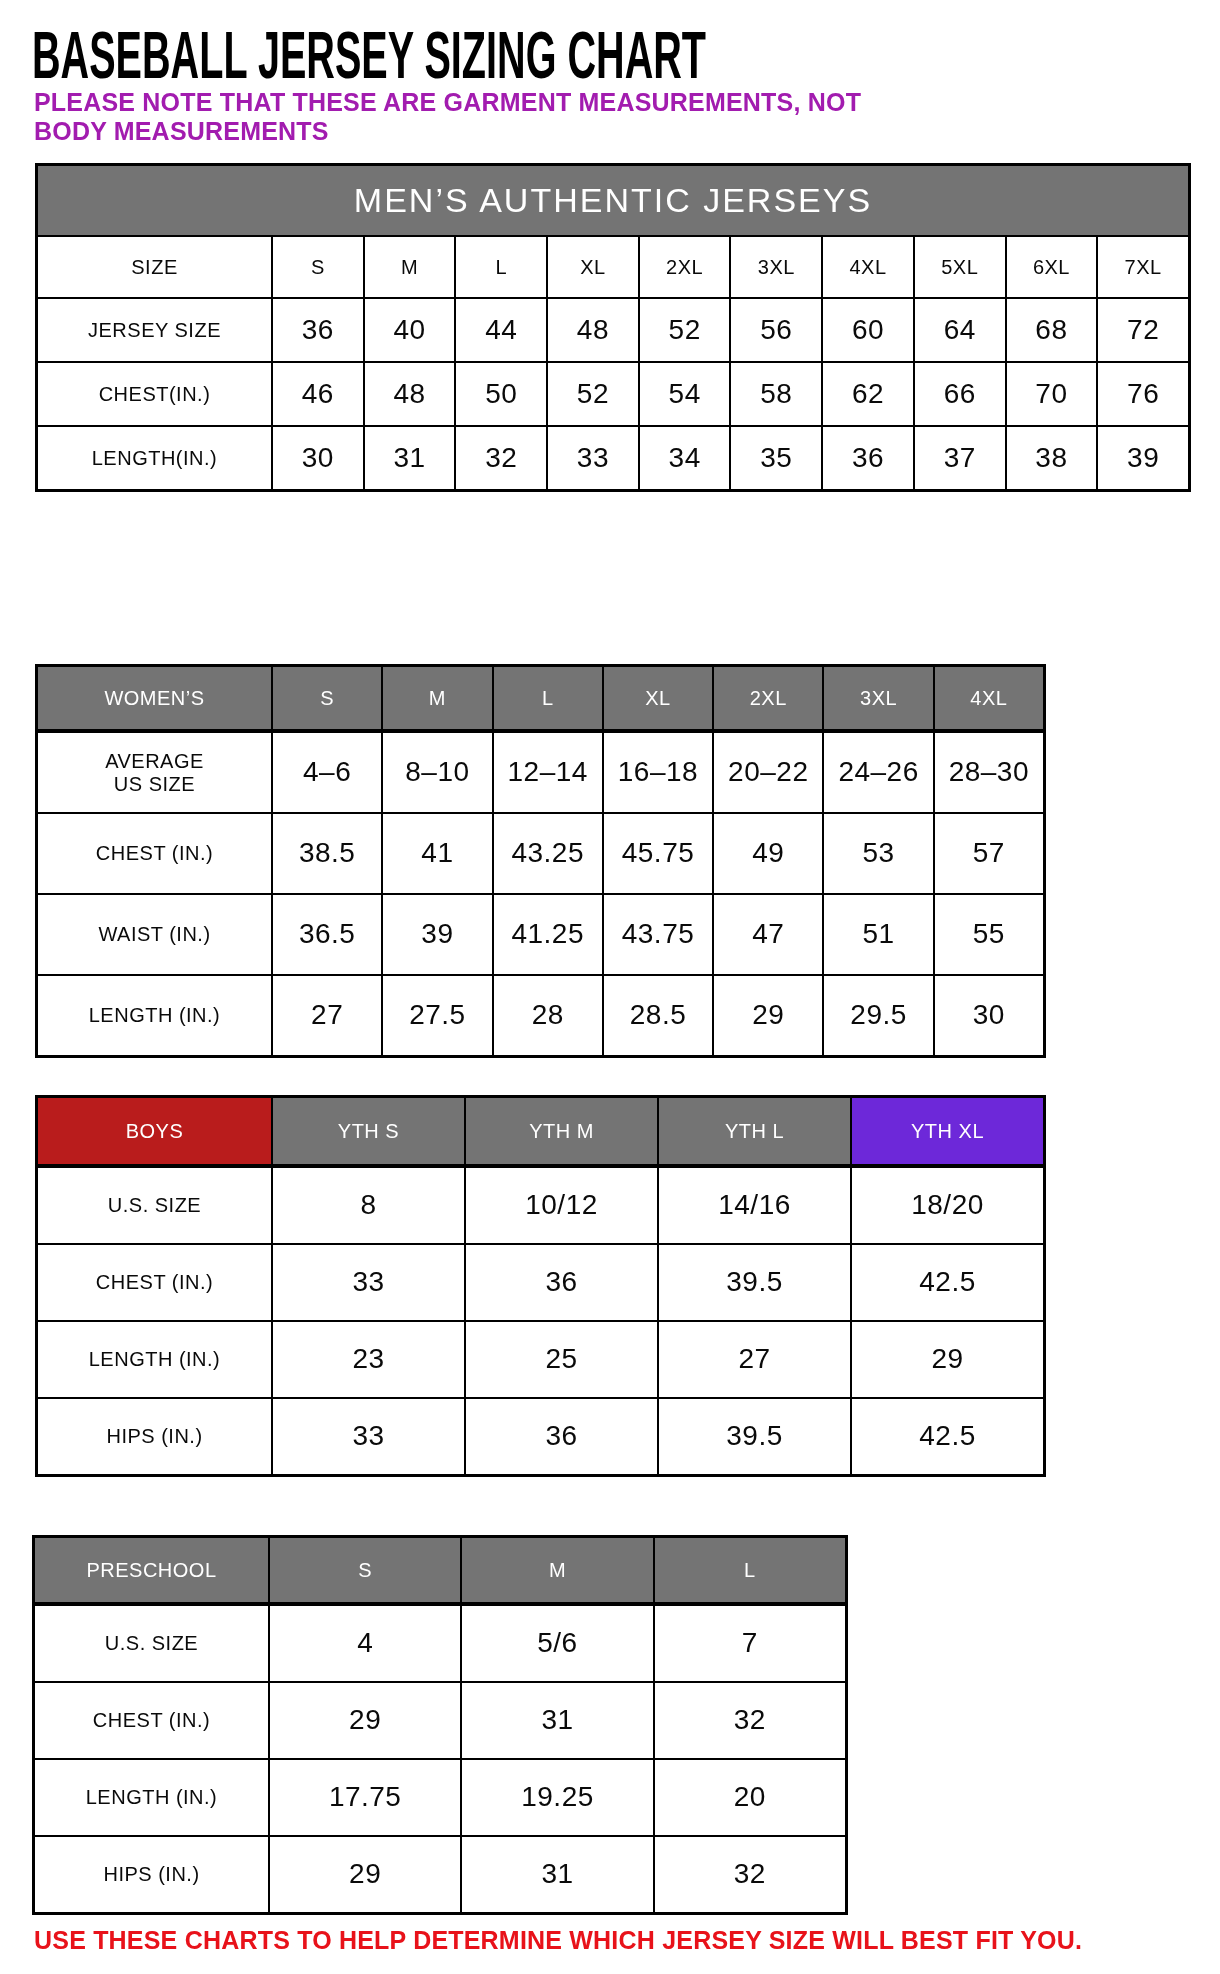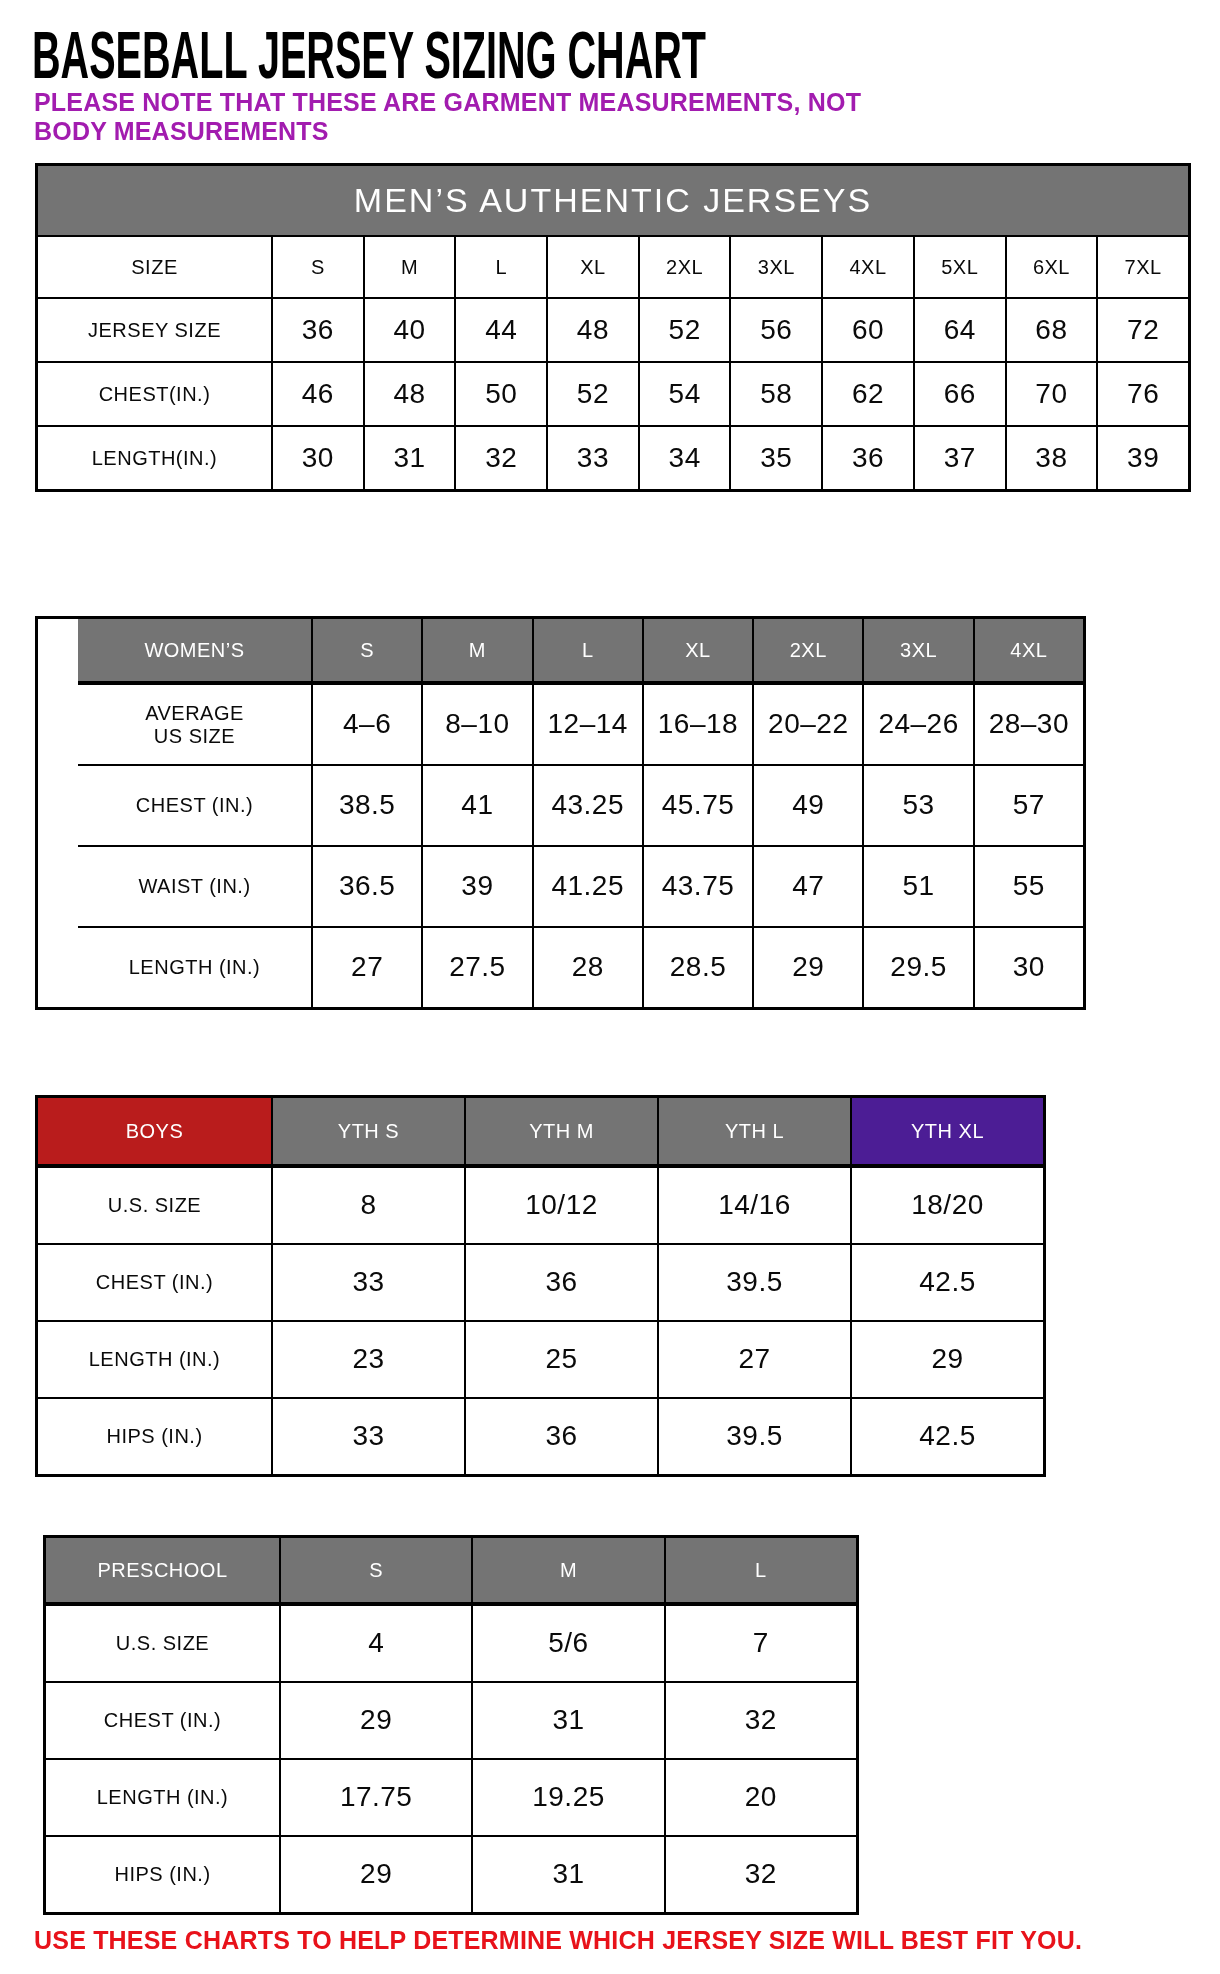--- a/index.html
+++ b/index.html
@@ -20,27 +20,27 @@
   .footer-note{
     position:absolute;left:34px;top:1926px;width:1180px;margin:0;
     font-size:25px;font-weight:600;letter-spacing:0.2px;white-space:nowrap;
   }
   .tbl{
     position:absolute;display:grid;border:3px solid #000;background:#fff;
   }
   #mens-table{left:35px;top:163px;width:1150px;
     grid-template-columns:233px repeat(10,1fr);
     grid-template-rows:69px 62px 64px 64px 64px;}
-  #womens-table{left:35px;top:616px;width:1005px;
+  #womens-table{left:35px;top:664px;width:1005px;
     grid-template-columns:233px repeat(7,1fr);
-    grid-template-rows:64px 81px 81px 81px 81px;padding-left:40px;}
+    grid-template-rows:64px 81px 81px 81px 81px;}
   #boys-table{left:35px;top:1095px;width:1005px;
     grid-template-columns:233px repeat(4,1fr);
     grid-template-rows:68px 77px 77px 77px 77px;}
-  #preschool-table{left:43px;top:1535px;width:810px;
+  #preschool-table{left:32px;top:1535px;width:810px;
     grid-template-columns:233px repeat(3,1fr);
     grid-template-rows:66px 77px 77px 77px 77px;}
   .cell{
     display:flex;align-items:center;justify-content:center;text-align:center;
     border-left:2px solid #000;border-top:2px solid #000;
     font-size:28px;color:#0a0a0a;letter-spacing:0.5px;white-space:pre-line;
     line-height:1.15;
   }
   .cell.first-col{border-left:none;}
   .cell.first-row{border-top:none;}
@@ -149,21 +149,21 @@
       <div class="cell">29</div>
       <div class="cell">29.5</div>
       <div class="cell">30</div>
     </div>
 
   <div class="tbl" id="boys-table">
       <div class="cell th first-row first-col" style="background: #b91c1c; color: rgb(255, 255, 255); border-bottom: 2px solid rgb(0, 0, 0);">BOYS</div>
       <div class="cell th first-row" style="background: rgb(116, 116, 116); color: rgb(255, 255, 255); border-bottom: 2px solid rgb(0, 0, 0);">YTH S</div>
       <div class="cell th first-row" style="background: rgb(116, 116, 116); color: rgb(255, 255, 255); border-bottom: 2px solid rgb(0, 0, 0);">YTH M</div>
       <div class="cell th first-row" style="background: rgb(116, 116, 116); color: rgb(255, 255, 255); border-bottom: 2px solid rgb(0, 0, 0);">YTH L</div>
-      <div class="cell th first-row" style="background: #4c1d95; color: rgb(255, 255, 255); border-bottom: 2px solid rgb(0, 0, 0); text-align: right;">YTH XL</div>
+      <div class="cell th first-row" style="background: #6d28d9; color: rgb(255, 255, 255); border-bottom: 2px solid rgb(0, 0, 0); text-align: right;">YTH XL</div>
       <div class="cell label first-col">U.S. SIZE</div>
       <div class="cell">8</div>
       <div class="cell">10/12</div>
       <div class="cell">14/16</div>
       <div class="cell">18/20</div>
       <div class="cell label first-col">CHEST (IN.)</div>
       <div class="cell">33</div>
       <div class="cell">36</div>
       <div class="cell">39.5</div>
       <div class="cell">42.5</div>

